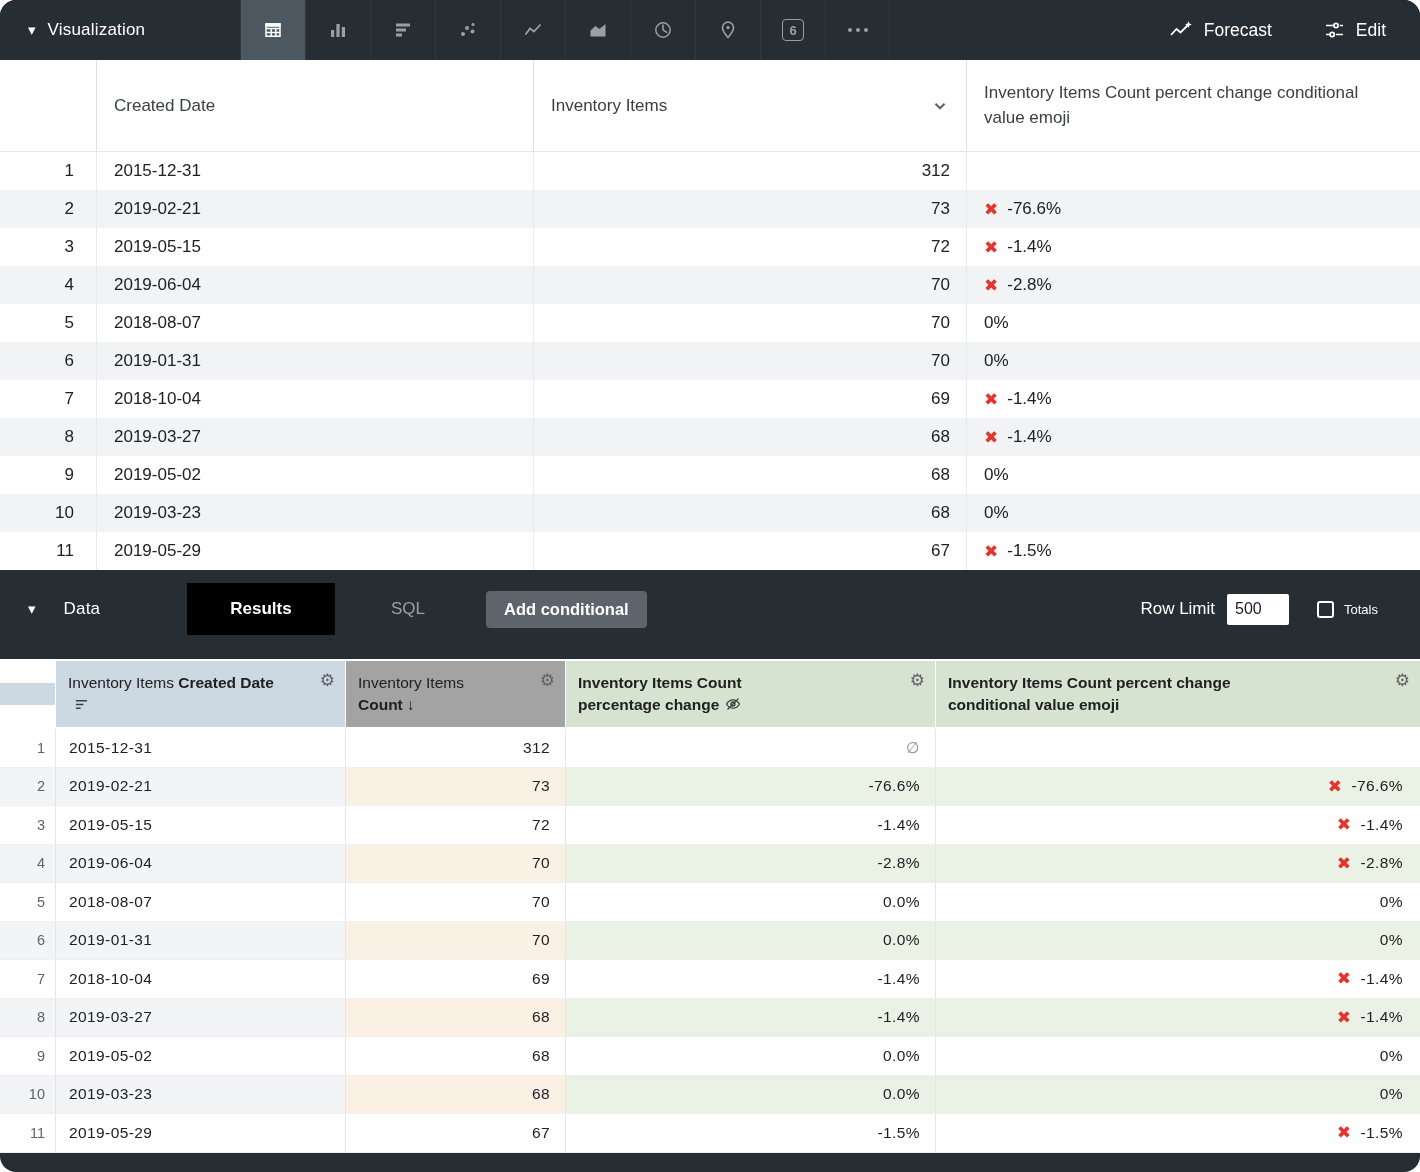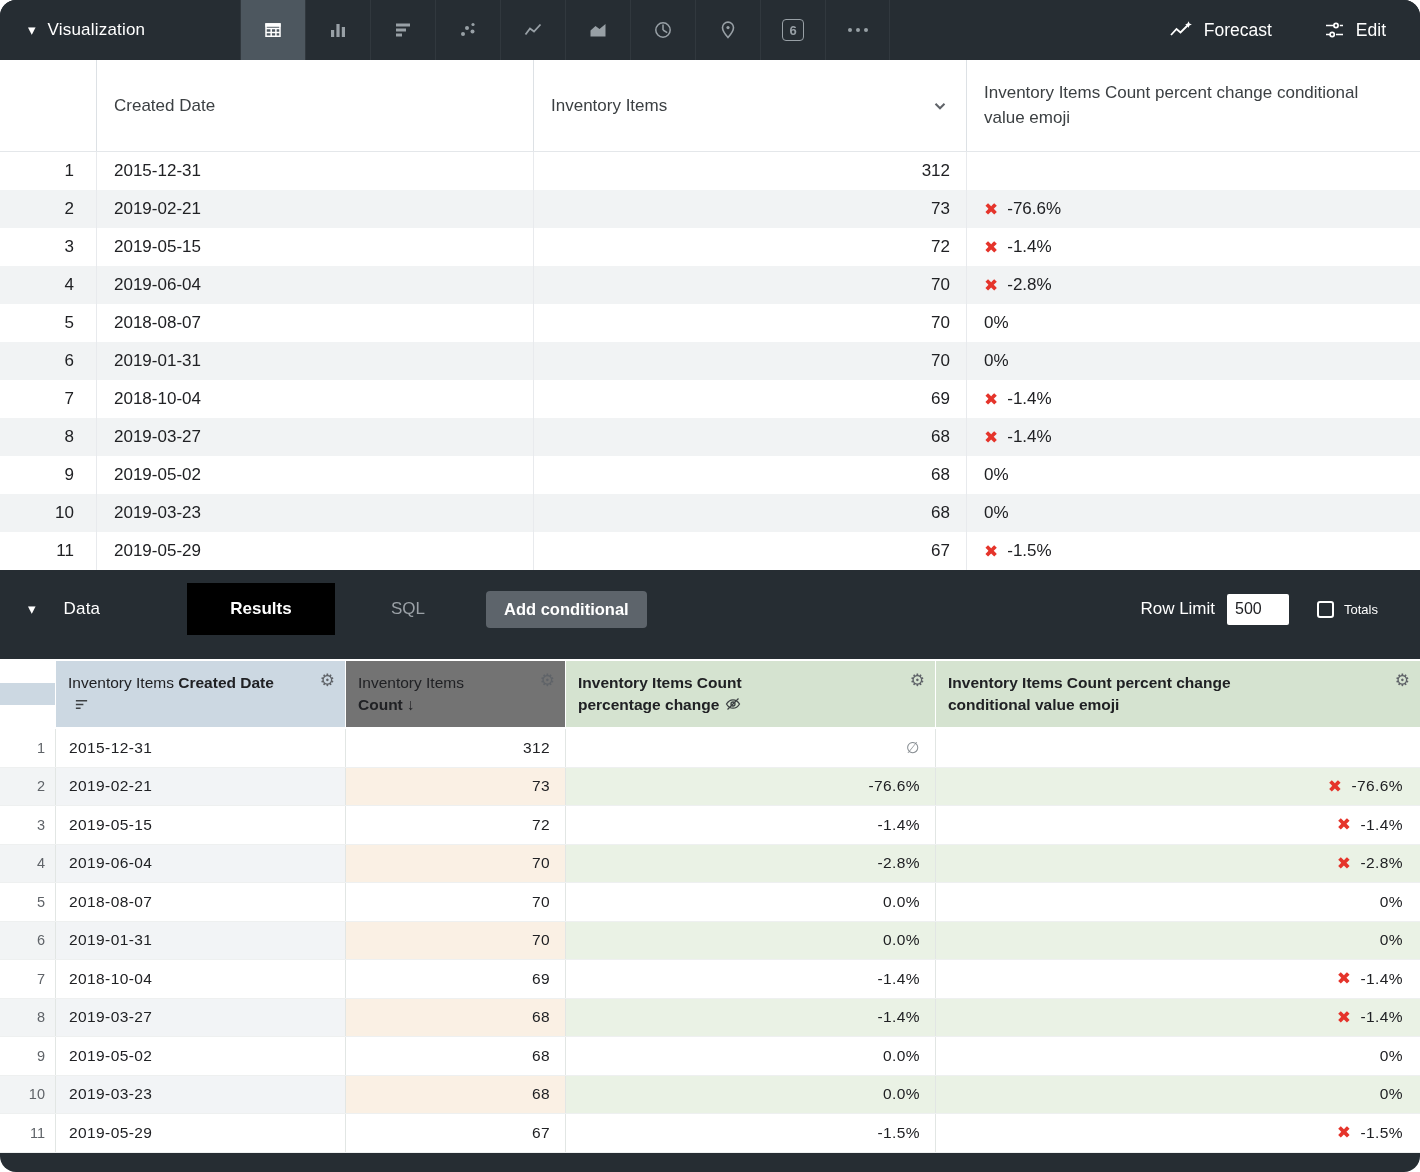--- a/index.html
+++ b/index.html
@@ -62,21 +62,21 @@
              font-family:Liberation Sans, sans-serif; font-size:16px; color:#202124; padding:0 8px; }
   .checkbox{ width:17px; height:17px; border:2px solid #fff; border-radius:3px; margin-left:28px; cursor:pointer; }
   .totals-label{ font-size:13px; margin-left:10px; }
 
   
   .results{ background:#fff; margin-top:24px; flex:none; }
   .res-header{ display:flex; min-height:70px; align-items:center; font-size:15.5px; color:#202124; }
   .rh{ position:relative; padding:11px 12px; display:flex; align-items:flex-start; }
   .rh + .rh{ border-left:1px solid #fff; }
   .bg-blue{ background:#ccd8e2; }
-  .bg-tan{ background:#737373; }
+  .bg-tan{ background:#a3a3a3; }
   .bg-green{ background:#d5e3d0; }
   .rh.gutter{ width:55px; }
   .rh.c-date{ width:290px; }
   .rh.c-count{ width:220px; }
   .rh.c-pct{ width:370px; }
   .rh.c-emoji{ flex:1; }
   .rh .txt{ line-height:1.45; padding-right:26px; }
   .rh.c-date .txt{ max-width:250px; }
   .rh.c-count .txt{ max-width:150px; }
   .rh.c-pct .txt{ max-width:215px; }

